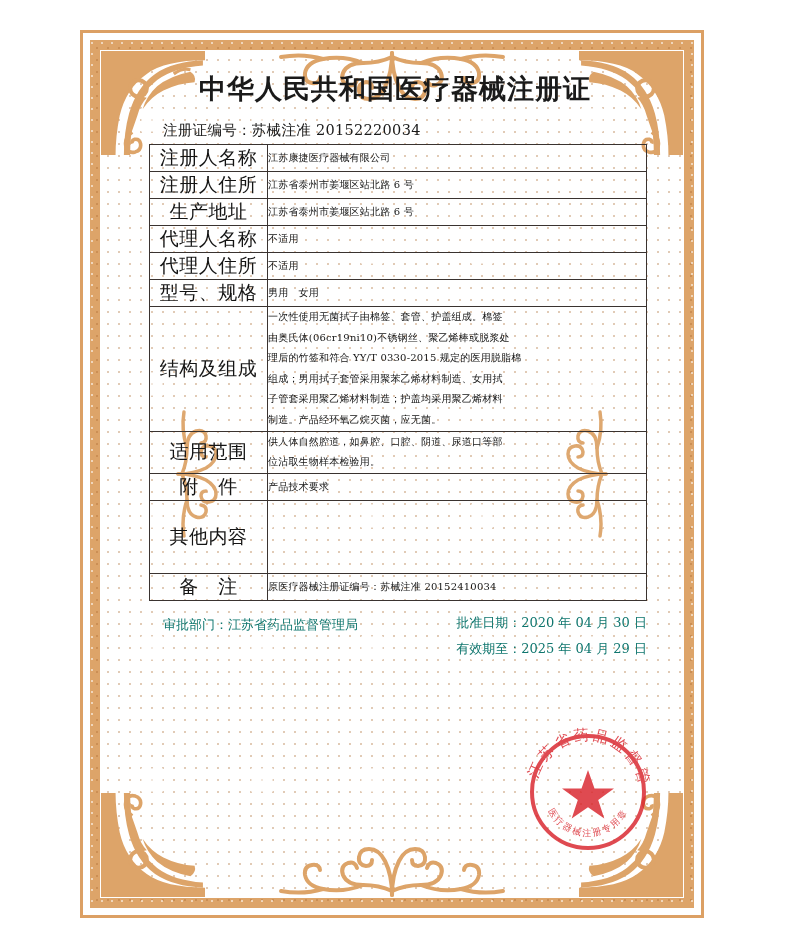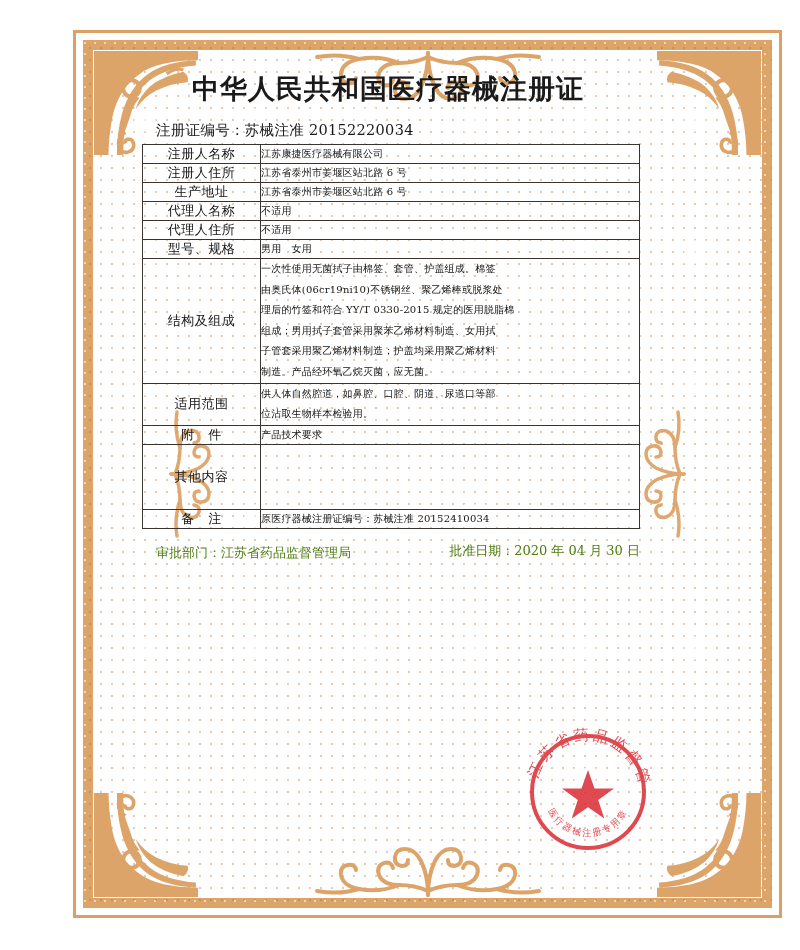--- a/index.html
+++ b/index.html
@@ -11,23 +11,23 @@
     width: 800px;
     height: 950px;
     position: relative;
     font-family: "DejaVu Serif", "Liberation Serif", serif;
     overflow: hidden;
   }
 
   
   #cert-frame {
     position: absolute;
-    left: 73px;
+    left: 80px;
     top: 30px;
-    width: 709px;
+    width: 624px;
     height: 888px;
     box-sizing: border-box;
     border: 3px solid #dca064;
     background: #ffffff;
   }
   #cert-frame-inner {
     position: absolute;
     left: 7px;
     top: 7px;
     right: 7px;
@@ -139,21 +139,21 @@
   }
   #cert-table td {
     border: 1.3px solid #3a3330;
     padding: 0;
     vertical-align: middle;
     color: #141414;
   }
   td.lbl {
     width: 117px;
     text-align: center;
-    font-size: 13px;
+    font-size: 19px;
     padding: 7px 2px;
     letter-spacing: .5px;
   }
   td.val {
     font-size: 10px;
     padding: 7px 0 7px 9px;
     letter-spacing: .2px;
   }
   td.val.multi {
     line-height: 2.06;
@@ -162,21 +162,21 @@
   }
   td.lbl.top { vertical-align: middle; }
   .lat { font-family: "DejaVu Serif", "Liberation Serif", serif; }
 
   
   #cert-footer {
     position: relative;
     margin-top: 13px;
     width: 498px;
     font-size: 13px;
-    color: #4d7c0f;
+    color: #0f766e;
     height: 54px;
   }
   #approval-dept {
     position: absolute;
     left: 14px;
     top: 2px;
     white-space: nowrap;
   }
   #approval-date {
     position: absolute;
@@ -359,20 +359,21 @@
         <tr>
           <td class="lbl" style="padding:0 2px;">备　注</td>
           <td class="val">原医疗器械注册证编号：苏械注准 20152410034</td>
         </tr>
       </tbody>
     </table>
 
     <div id="cert-footer">
       <div id="approval-dept">审批部门：江苏省药品监督管理局</div>
       <div id="approval-date">批准日期：2020 年 04 月 30 日</div>
+      <div id="valid-until">有效期至：2025 年 04 月 29 日</div>
     </div>
 
   </div>
 </div>
 
 <svg id="official-seal" viewBox="0 0 140 140">
   <defs>
     <path id="sealArcTop" d="M 18 70 A 52 52 0 0 1 122 70"></path>
     <path id="sealArcBottom" d="M 26 70 A 44 44 0 0 0 114 70"></path>
   </defs>

